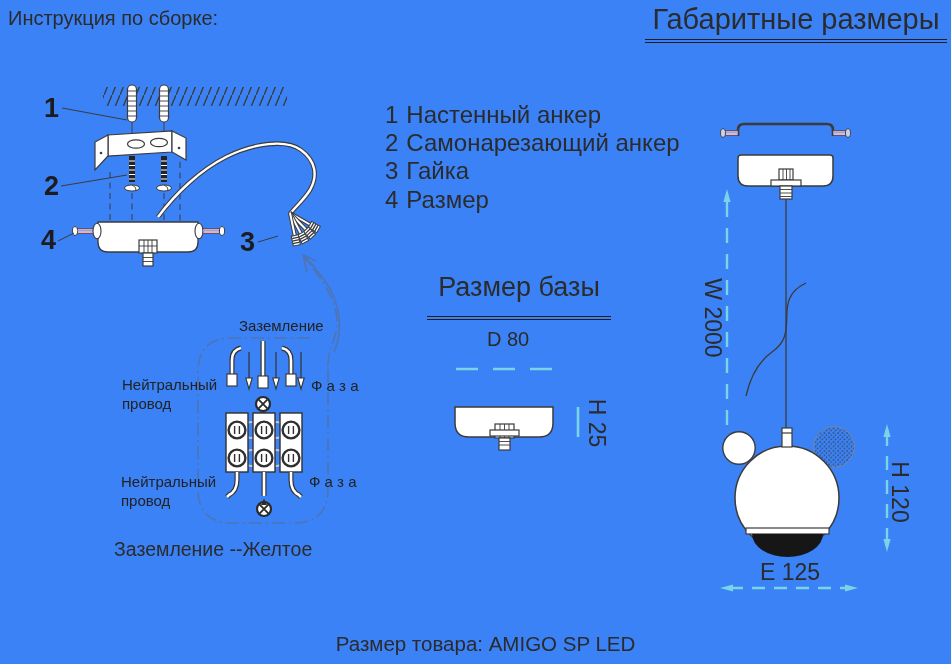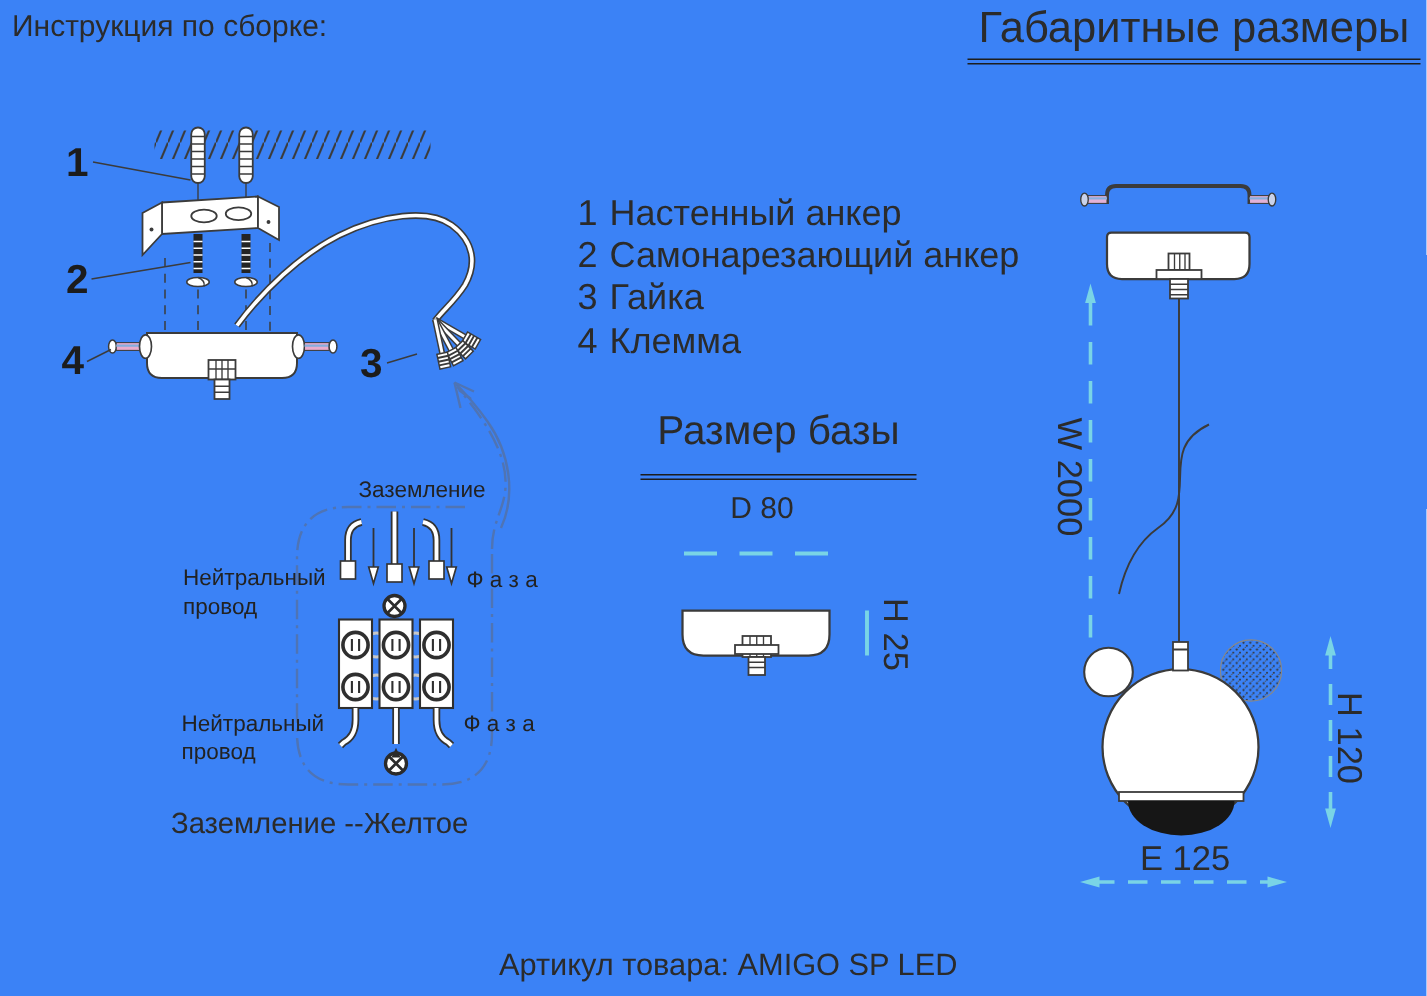--- a/index.html
+++ b/index.html
@@ -3,21 +3,21 @@
 <meta charset="utf-8">
 <style>
   html,body{margin:0;padding:0;background:#fff;}
   #stage{position:relative;width:951px;height:664px;background:#3b82f6;overflow:hidden;
          font-family:"Liberation Sans","DejaVu Sans",sans-serif;color:#2b2b2b;}
   .abs{position:absolute;}
   svg{display:block;font-family:inherit;}
   .h-left{left:8px;top:7px;font-size:20px;}
   .h-right{left:645px;top:3px;width:302px;font-size:29px;text-align:center;
            padding-bottom:3px;border-bottom:4px double #1d1d1d;}
-  .parts{left:385px;top:101px;font-size:24px;line-height:28.2px;white-space:nowrap;margin-top:28px;}
+  .parts{left:385px;top:101px;font-size:24px;line-height:28.2px;white-space:nowrap;}
   .pnum{margin-right:8px;}
   .base-title{left:427px;top:272px;width:184px;font-size:27px;text-align:center;
               padding-bottom:13px;border-bottom:4px double #1d1d1d;}
   .dim{font-size:23px;text-align:center;white-space:nowrap;}
   .d80{left:466px;top:328px;width:84px;font-size:20px;}
   .rot{transform:rotate(90deg);}
   .h25{left:564px;top:409px;width:64px;height:28px;}
   .w2000{left:666px;top:304px;width:92px;height:28px;}
   .h120{left:863px;top:478px;width:72px;height:28px;}
   .e125{left:747px;top:559px;width:86px;}
@@ -30,21 +30,21 @@
 
 <div id="stage">
 
   <div class="abs h-left">Инструкция по сборке:</div>
   <div class="abs h-right">Габаритные размеры</div>
 
   <div class="abs parts">
     <div><span class="pnum">1</span><span>Настенный анкер</span></div>
     <div><span class="pnum">2</span><span>Самонарезающий анкер</span></div>
     <div><span class="pnum">3</span><span>Гайка</span></div>
-    <div><span class="pnum">4</span><span>Клемма</span></div>
+    <div><span class="pnum">4</span><span>Размер</span></div>
   </div>
 
   <svg class="abs" style="left:25px;top:70px;" width="320" height="215" viewBox="25 70 320 215">
     <defs>
       <pattern id="hatch" patternUnits="userSpaceOnUse" width="8" height="19">
         <line x1="0" y1="19" x2="8" y2="0" stroke="#3b3b3b" stroke-width="1.4"></line>
       </pattern>
     </defs>
     <g fill="none" stroke="#3b3b3b" stroke-width="1.2">
 
@@ -339,15 +339,15 @@
   <div class="abs dim rot h25">H 25</div>
 
   <div class="abs dim rot w2000">W 2000</div>
   <div class="abs dim rot h120">H 120</div>
   <div class="abs dim e125">E 125</div>
 
   <div class="abs legend">
     <div>Заземление --Желтое</div>
   </div>
 
-  <div class="abs footer">Артикул товара: AMIGO SP LED</div>
+  <div class="abs footer">Размер товара: AMIGO SP LED</div>
 
 </div>
 
 </body></html>

